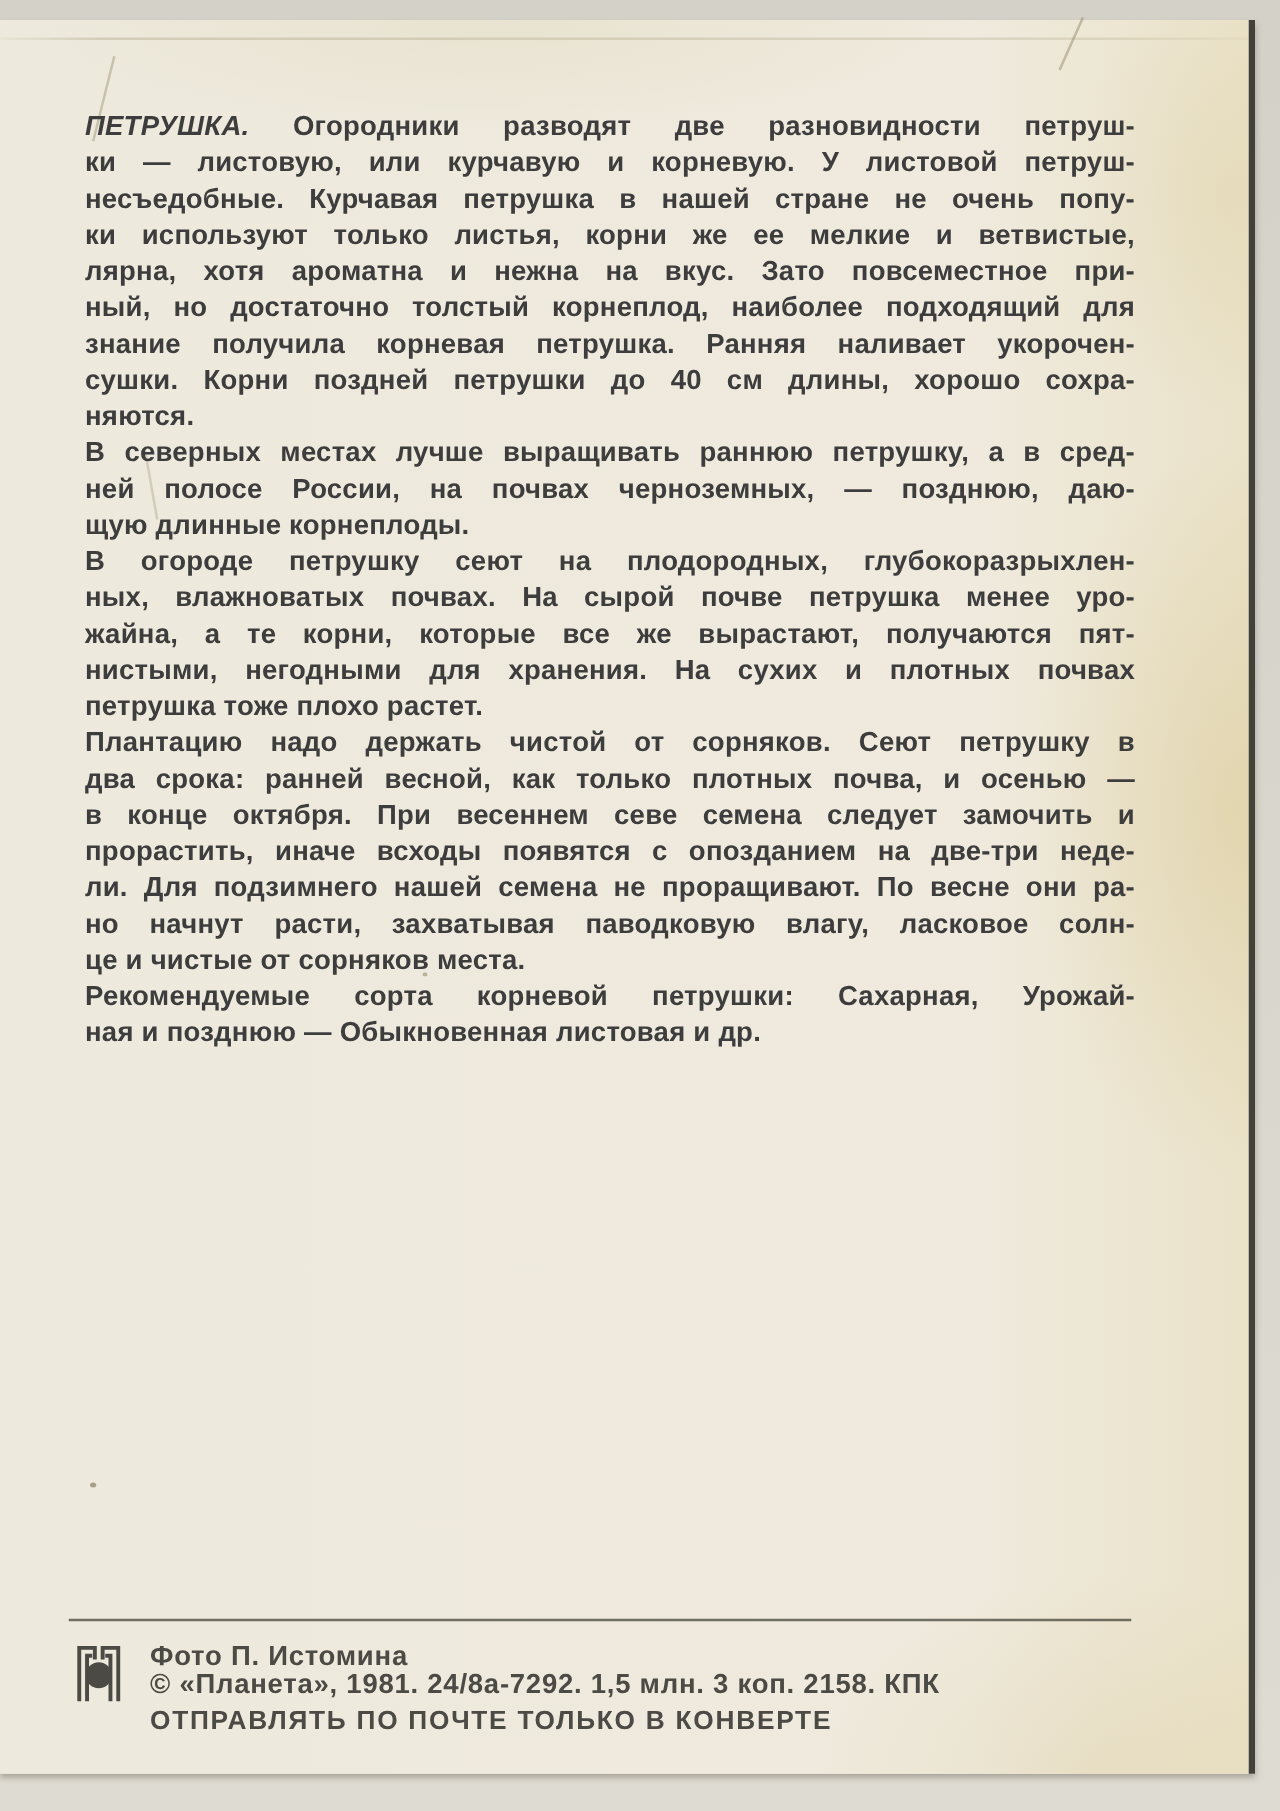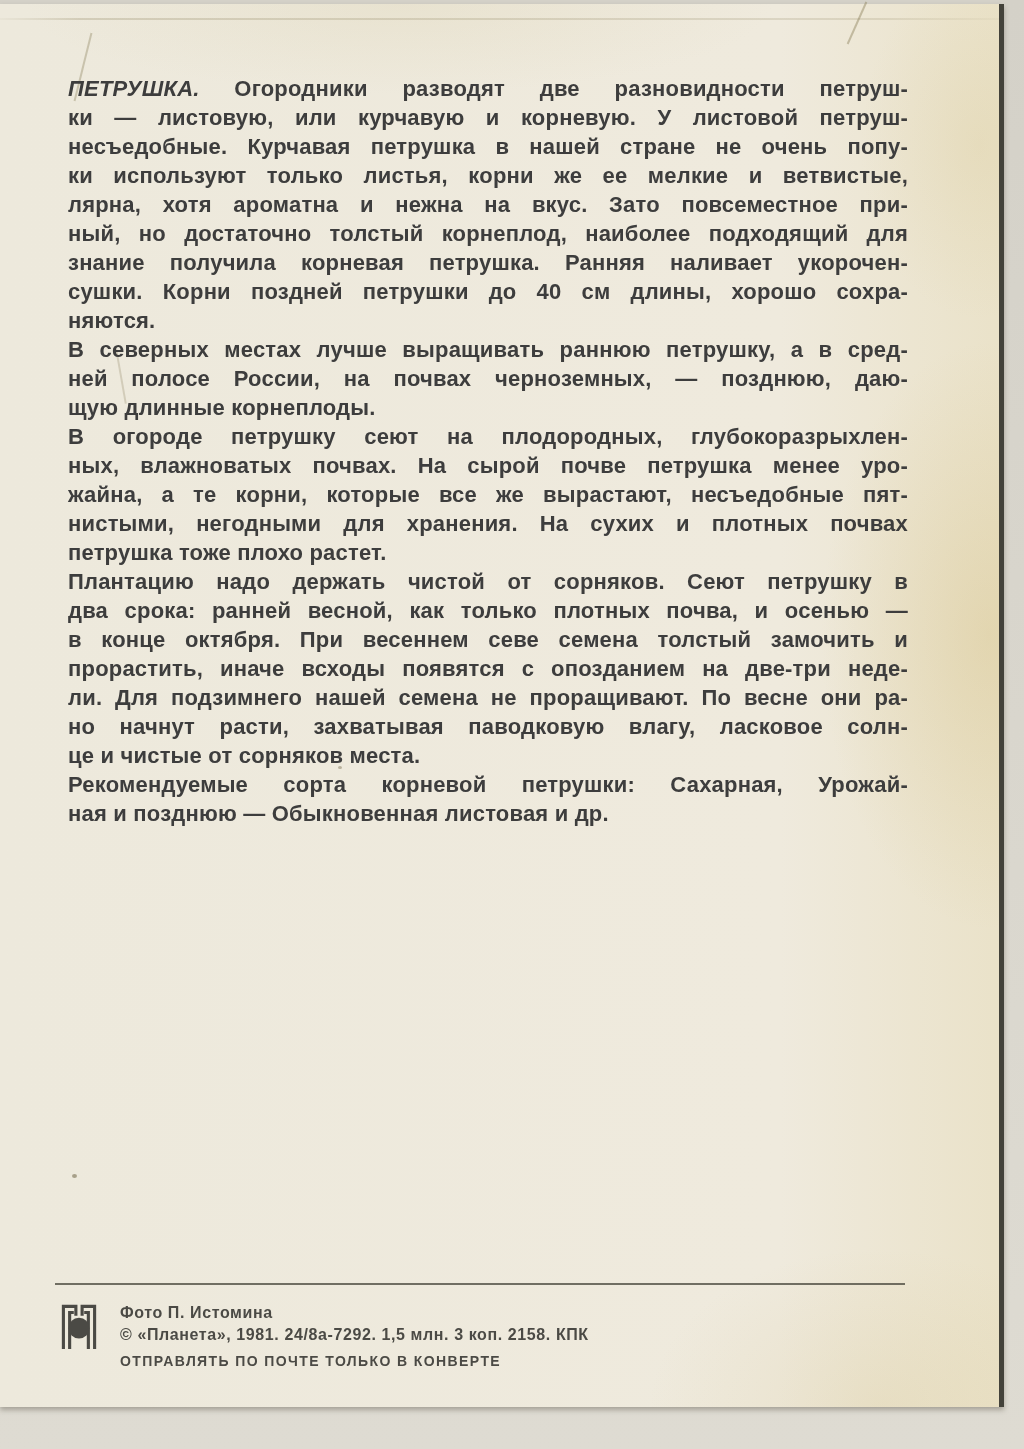--- a/index.html
+++ b/index.html
@@ -9,21 +9,21 @@
     overflow: hidden;
   }
 
   .scan {
     position: relative;
     width: 1024px; height: 1449px;
     background: linear-gradient(180deg, var(--scan-background, #d4d1c8) 0%, #dedbd2 100%);
   }
 
   .postcard {
-    position: absolute; left: 0; top: 4px;
+    position: absolute; left: 0; top: 16px;
     width: 999px; height: 1403px;
     background:
       radial-gradient(ellipse 240px 420px at 99% 45%, rgba(208,184,116,0.30), transparent 70%),
       radial-gradient(ellipse 170px 250px at 98% 10%, rgba(213,195,138,0.22), transparent 70%),
       radial-gradient(ellipse 320px 220px at 88% 100%, rgba(208,188,128,0.20), transparent 72%),
       radial-gradient(ellipse 500px 120px at 40% 0%, rgba(216,206,170,0.25), transparent 75%),
       linear-gradient(90deg, var(--paper, #ede9dc) 0%, #efeadd 78%, #eae2c9 100%);
     border-right: 5px solid var(--edge, #43423a);
     box-shadow: 0 3px 5px rgba(60,55,40,0.35);
   }
@@ -75,27 +75,27 @@
     position: absolute; left: 55px; top: 1279px; width: 850px; height: 2px;
     background: rgba(70,68,58,0.75);
   }
   .logo {
     position: absolute; left: 56px; top: 1294px; width: 46px; height: 52px;
   }
   .logo svg { width: 100%; height: 100%; }
   .imprint-text {
     position: absolute; left: 120px; top: 1298px;
     color: var(--imprint-ink, #4b4a45);
-    font-size: 16px; font-weight: bold; letter-spacing: 0.6px;
+    font-size: 22px; font-weight: bold; letter-spacing: 0.6px;
   }
   .imprint-text .row { line-height: 22px; white-space: nowrap; }
   .mailing {
     position: absolute; left: 120px; top: 1349px;
     color: var(--imprint-ink, #4b4a45);
-    font-size: 14px; font-weight: bold; letter-spacing: 1.4px;
+    font-size: 21px; font-weight: bold; letter-spacing: 1.4px;
     white-space: nowrap;
   }
 </style>
 </head>
 <body>
 
 <div class="scan">
   <div class="postcard">
 
     <div class="crease crease-top"></div>
@@ -113,26 +113,26 @@
         <div class="line">лярна, хотя ароматна и нежна на вкус. Зато повсеместное при-</div>
         <div class="line">ный, но достаточно толстый корнеплод, наиболее подходящий для</div>
         <div class="line">знание получила корневая петрушка. Ранняя наливает укорочен-</div>
         <div class="line">сушки. Корни поздней петрушки до 40 см длины, хорошо сохра-</div>
         <div class="line para-end">няются.</div>
         <div class="line">В северных местах лучше выращивать раннюю петрушку, а в сред-</div>
         <div class="line">ней полосе России, на почвах черноземных, — позднюю, даю-</div>
         <div class="line para-end">щую длинные корнеплоды.</div>
         <div class="line">В огороде петрушку сеют на плодородных, глубокоразрыхлен-</div>
         <div class="line">ных, влажноватых почвах. На сырой почве петрушка менее уро-</div>
-        <div class="line">жайна, а те корни, которые все же вырастают, несъедобные пят-</div>
+        <div class="line">жайна, а те корни, которые все же вырастают, получаются пят-</div>
         <div class="line">нистыми, негодными для хранения. На сухих и плотных почвах</div>
         <div class="line para-end">петрушка тоже плохо растет.</div>
         <div class="line">Плантацию надо держать чистой от сорняков. Сеют петрушку в</div>
         <div class="line">два срока: ранней весной, как только плотных почва, и осенью —</div>
-        <div class="line">в конце октября. При весеннем севе семена толстый замочить и</div>
+        <div class="line">в конце октября. При весеннем севе семена следует замочить и</div>
         <div class="line">прорастить, иначе всходы появятся с опозданием на две-три неде-</div>
         <div class="line">ли. Для подзимнего нашей семена не проращивают. По весне они ра-</div>
         <div class="line">но начнут расти, захватывая паводковую влагу, ласковое солн-</div>
         <div class="line para-end">це и чистые от сорняков места.</div>
         <div class="line">Рекомендуемые сорта корневой петрушки: Сахарная, Урожай-</div>
         <div class="line para-end">ная и позднюю — Обыкновенная листовая и др.</div>
       </main>
 
     <footer>
       <div class="rule"></div>

